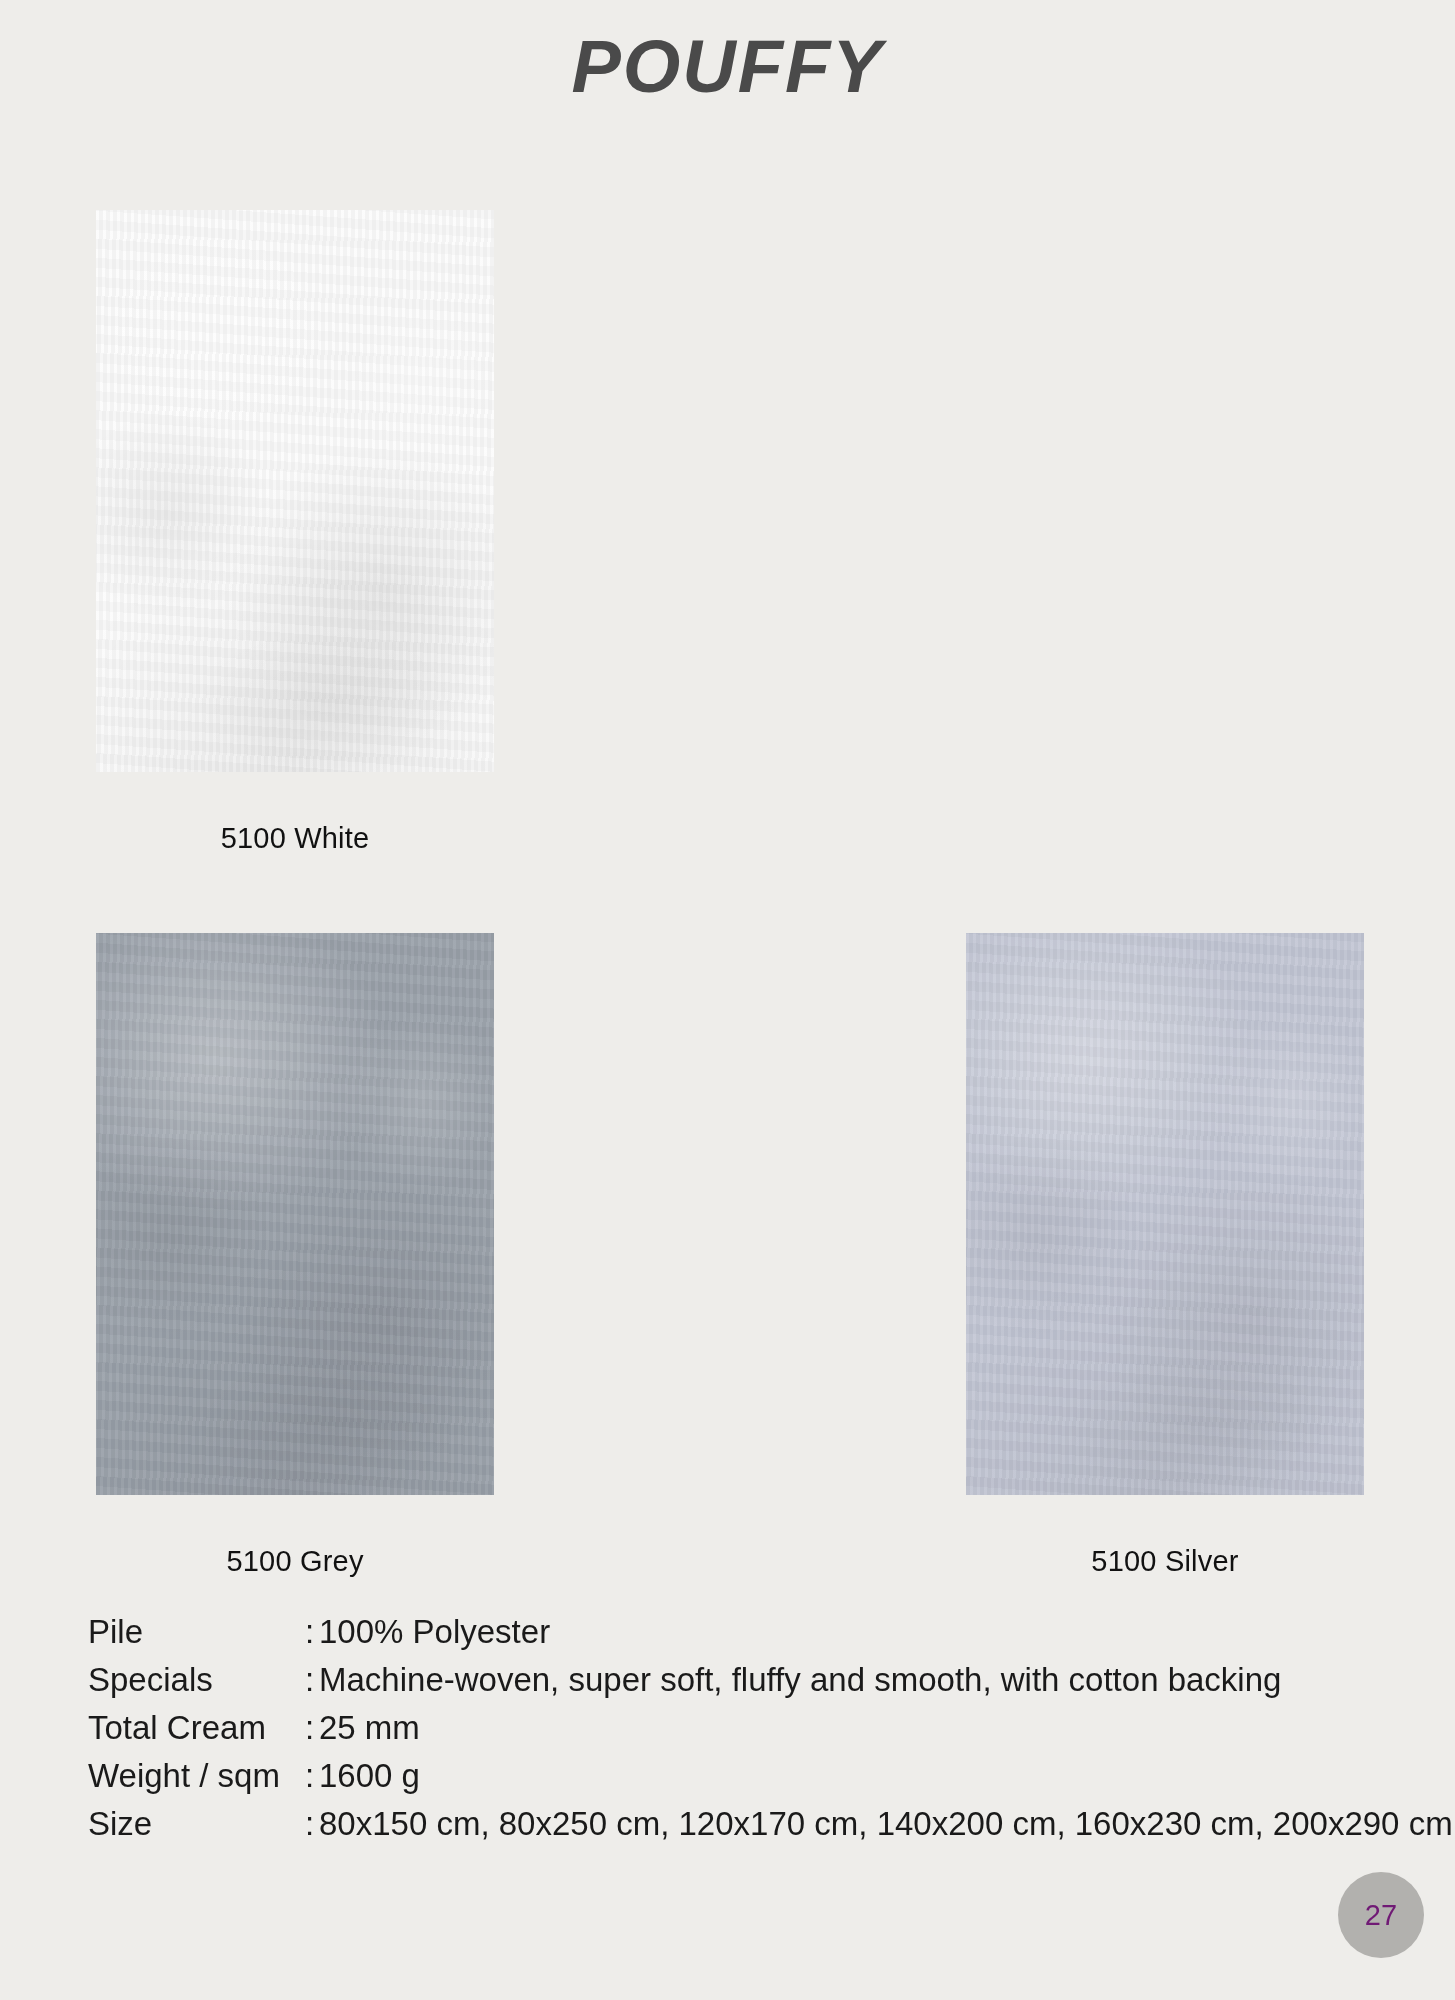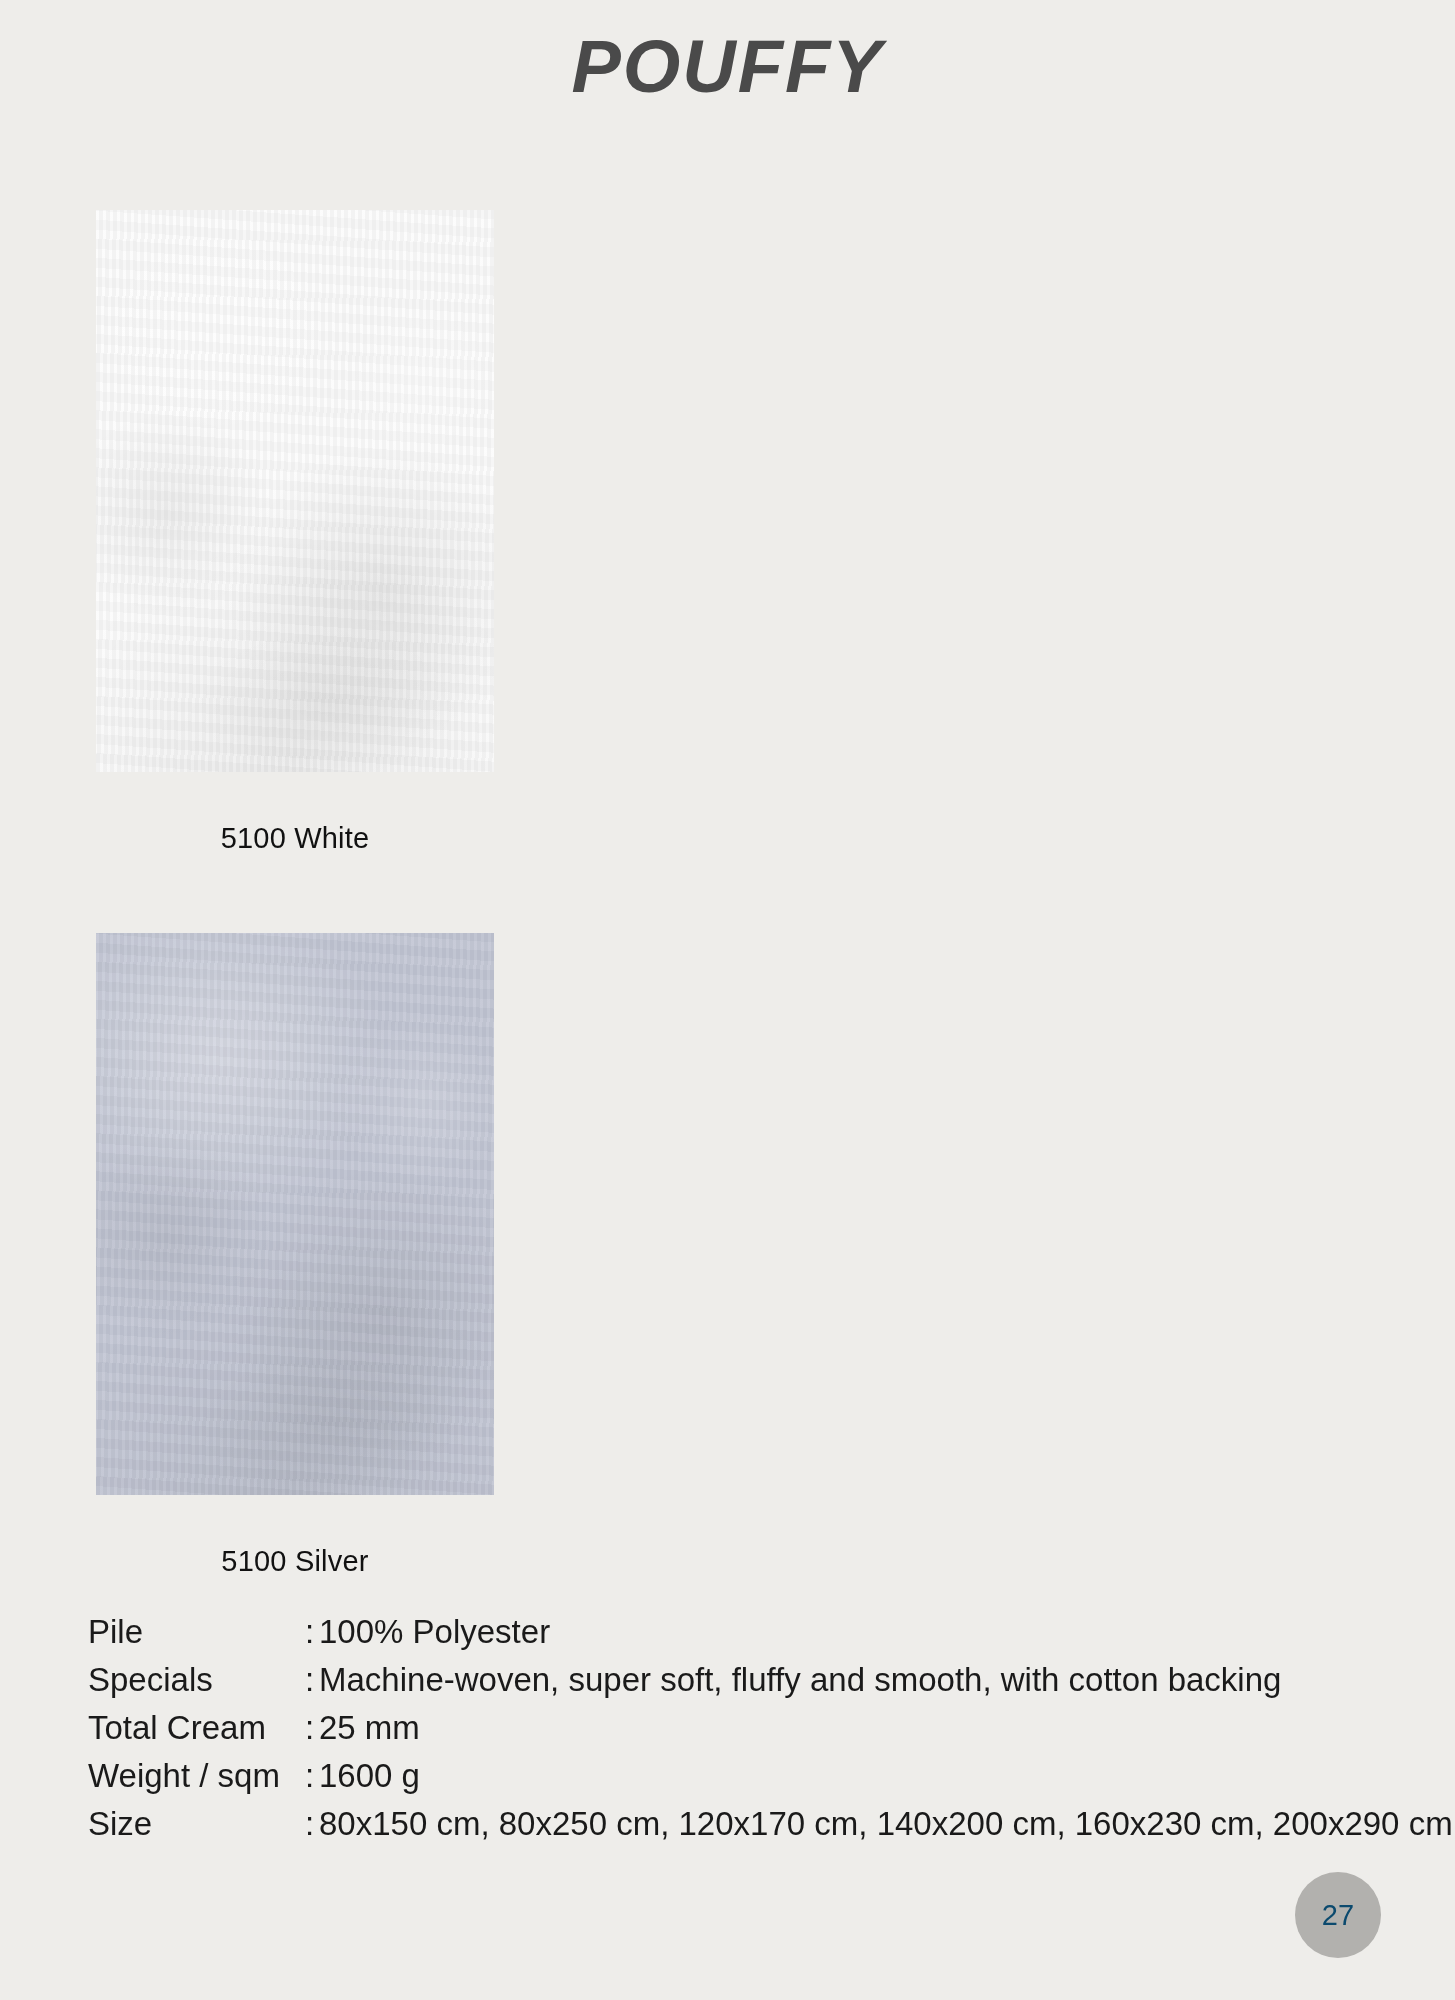--- a/index.html
+++ b/index.html
@@ -115,31 +115,31 @@
     width: 14px;
   }
   .spec-value {
     flex: 1 1 auto;
     white-space: nowrap;
   }
 
   
   .page-number {
     position: absolute;
-    left: 1295px;
+    left: 1338px;
     top: 1872px;
     width: 86px;
     height: 86px;
     border-radius: 50%;
     background: #b2b1ae;
     display: flex;
     align-items: center;
     justify-content: center;
     font-size: 29px;
-    color: #0c4a6e;
+    color: #701a75;
   }
 </style>
 </head>
 <body style="background: rgb(238, 237, 234);">
 
 <div class="page">
 
   <div class="page-title" style="color: rgb(74, 74, 74);">POUFFY</div>
 
   <div class="grid">
@@ -152,20 +152,28 @@
           <div class="sheen c"></div>
         </div>
         <div class="swatch-caption">5100 White</div>
       </div>
 
 
     </div>
 
     <div class="grid-row">
 
+      <div class="swatch-cell">
+        <div class="swatch" style="background-color: rgb(155, 162, 171);">
+          <div class="sheen a"></div>
+          <div class="sheen b"></div>
+          <div class="sheen c"></div>
+        </div>
+        <div class="swatch-caption">5100 Grey</div>
+      </div>
 
       <div class="swatch-cell">
         <div class="swatch" style="background-color: rgb(195, 199, 213);">
           <div class="sheen a"></div>
           <div class="sheen b"></div>
           <div class="sheen c"></div>
         </div>
         <div class="swatch-caption">5100 Silver</div>
       </div>
     </div>

